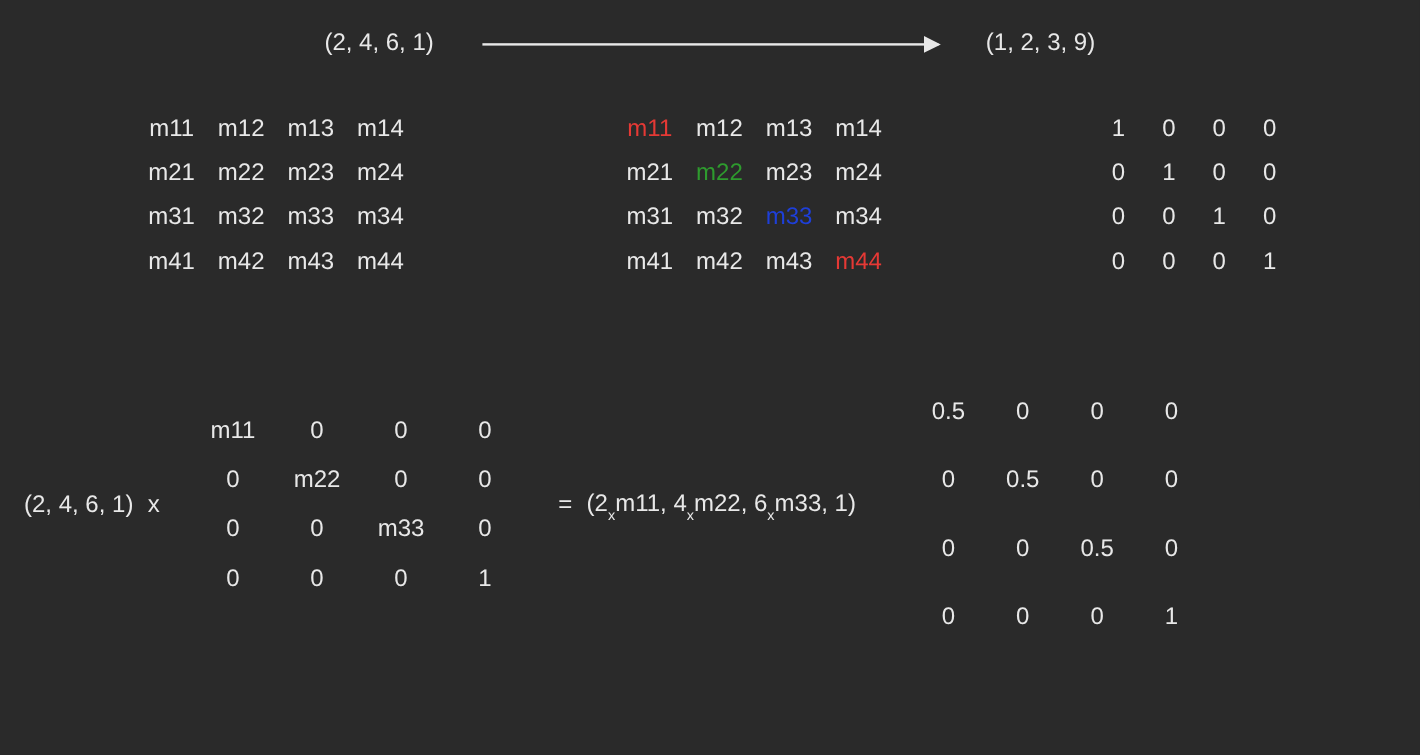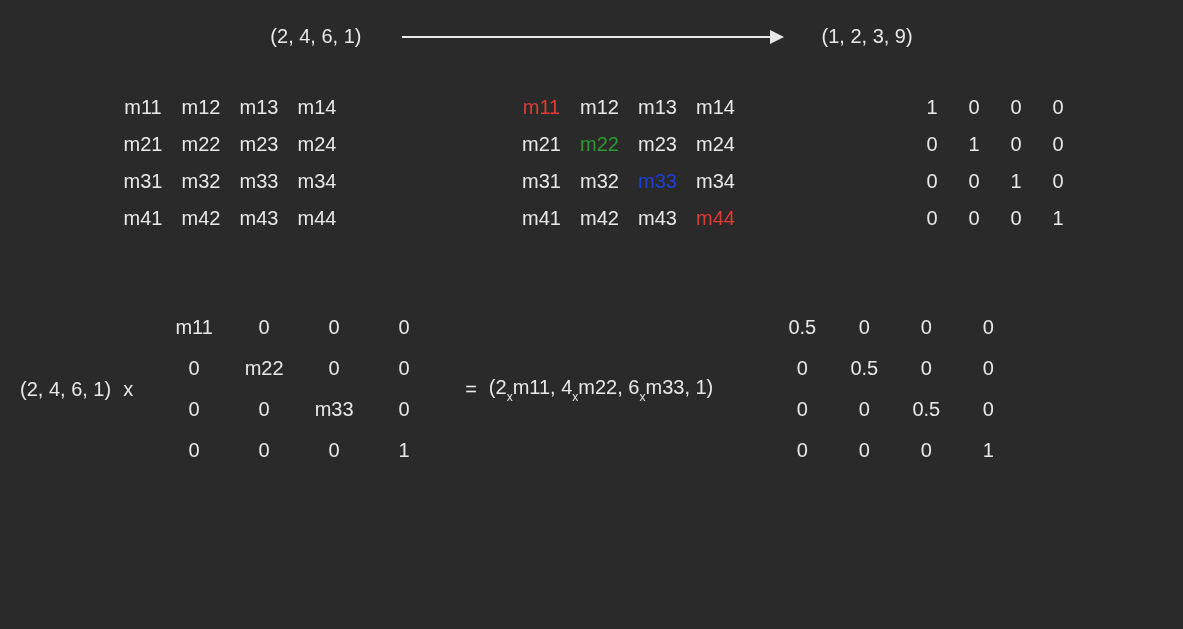--- a/index.html
+++ b/index.html
@@ -77,34 +77,35 @@
     white-space: nowrap;
   }
   .mcell-id {
     min-width: 30px;
     text-align: center;
   }
   .mcell-half {
     min-width: 50px;
     text-align: center;
     white-space: nowrap;
+    margin-top: 16px;
   }
   .color-red { color: #e53935; }
   .color-green { color: #2e9b2e; }
   .color-blue { color: #1e3fd8; }
   .equation-row {
     display: flex;
     align-items: center;
     padding: 70px 20px 0 20px;
     gap: 12px;
   }
   .eq-text { white-space: nowrap; }
   .sub { font-size: 12px; vertical-align: sub; position: relative; top: 2px; }
   .matrix-eq .matrix-body { gap: 18px; }
-  .gap-right { margin-right: 32px; }
+  .gap-right { margin-right: 20px; }
 </style>
 </head>
 <body>
 
 <div class="top-row">
   <span>(2, 4, 6, 1)</span>
   <div class="arrow"></div>
   <span>(1, 2, 3, 9)</span>
 </div>
 

